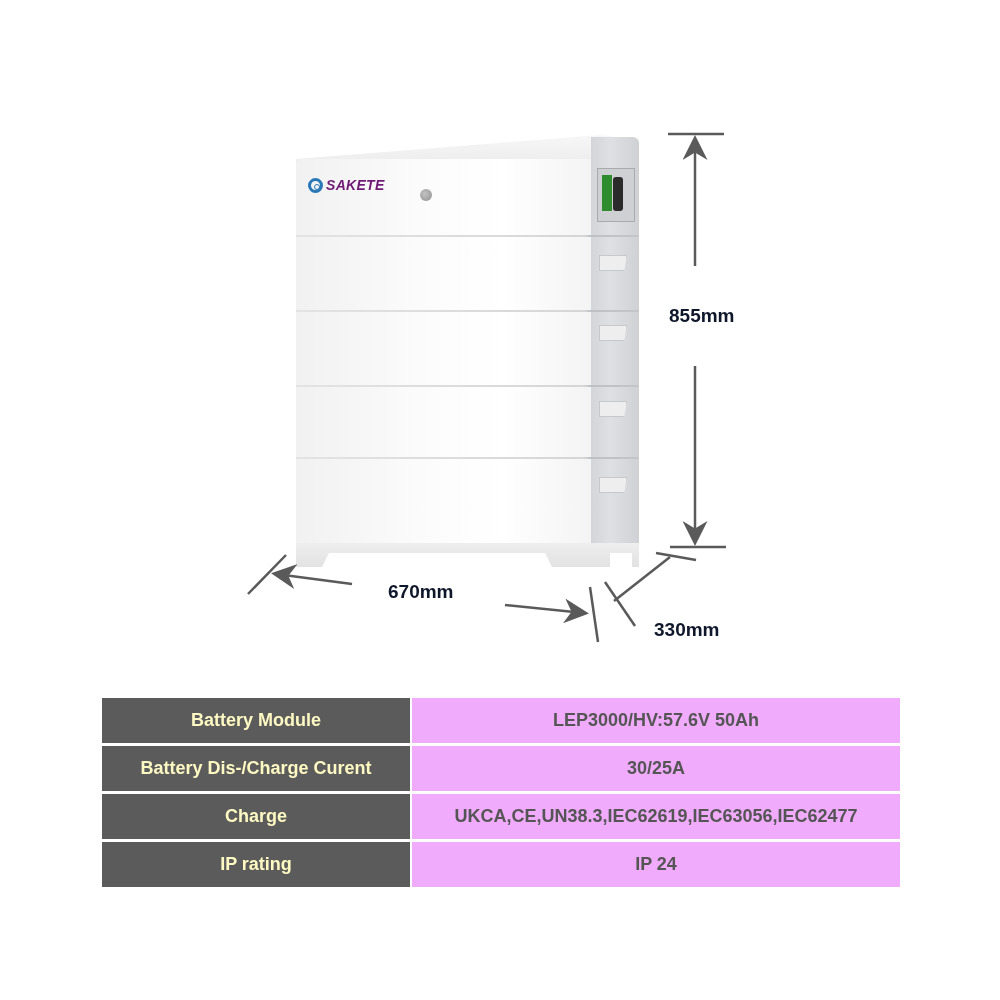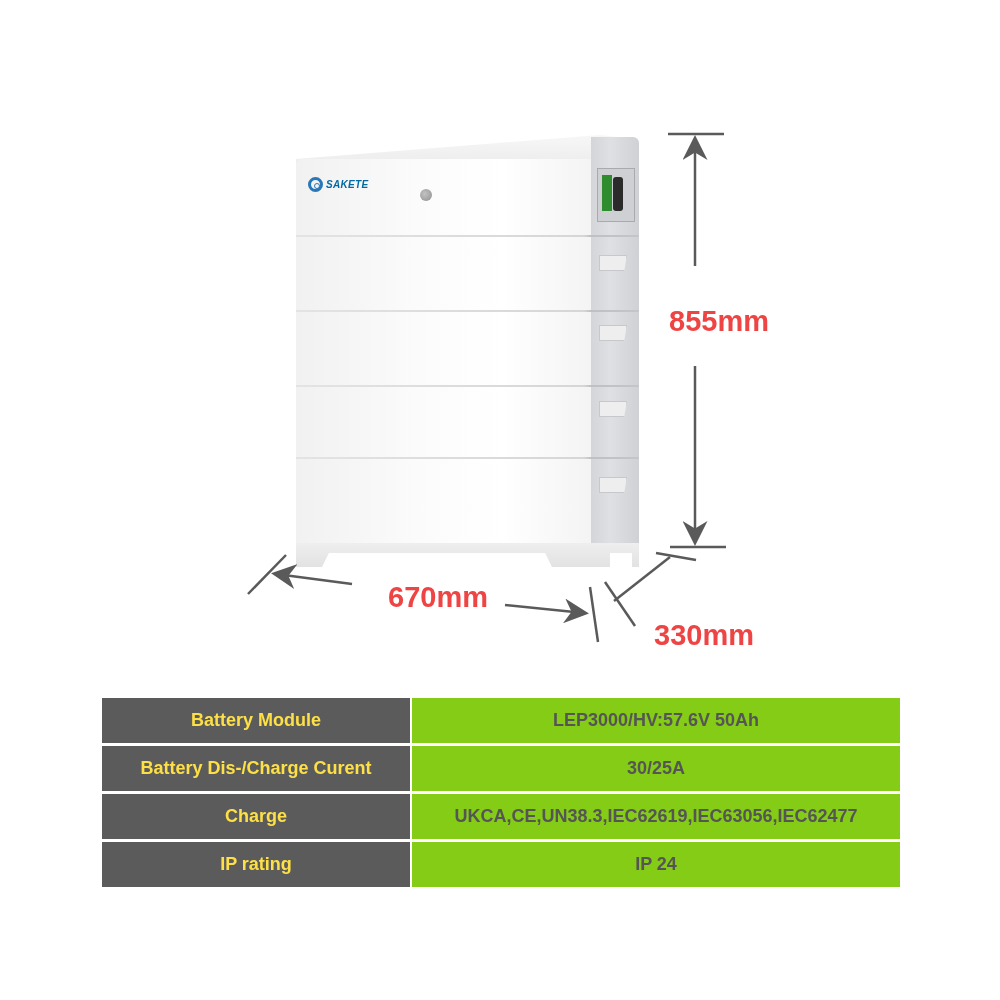--- a/index.html
+++ b/index.html
@@ -21,36 +21,36 @@
     background:linear-gradient(90deg,#e3e3e3,#d6d6d6 84%,#bfc0c3 86%,#c4c5c8); }
   .handle { position:absolute; left:307px; width:26px; height:14px; background:#eeeeee;
     border:1px solid #c7c8cb; clip-path:polygon(0 0,100% 0,90% 100%,0 100%); }
   .base { position:absolute; left:4px; top:408px; width:343px; height:24px; background:linear-gradient(180deg,#eeeeee,#e2e2e2); }
   .base-cut { position:absolute; left:30px; top:418px; width:230px; height:14px; background:#ffffff;
     clip-path:polygon(3% 0, 97% 0, 100% 100%, 0 100%); }
   .base-cut2 { position:absolute; left:318px; top:418px; width:22px; height:14px; background:#ffffff; }
   .logo { position:absolute; left:16px; top:42px; display:flex; align-items:center; gap:3px; }
   .logo-mark { width:15px; height:15px; border-radius:50%; border:3px solid #2a77b8; box-sizing:border-box; position:relative; }
   .logo-mark::after { content:""; position:absolute; left:3px; top:3px; width:4px; height:4px; border-radius:50%; border:1.5px solid #2a77b8; }
-  .logo-text { font-size:10px; font-weight:bold; font-style:italic; color:#0369a1; letter-spacing:0.3px; }
+  .logo-text { font-size:14px; font-weight:bold; font-style:italic; color:#701a75; letter-spacing:0.3px; }
   .indicator { position:absolute; left:128px; top:54px; width:12px; height:12px; border-radius:50%; background:radial-gradient(circle at 40% 40%,#c2c2c2,#8f8f8f); }
   .port { position:absolute; left:305px; top:33px; width:36px; height:52px; background:#cfd0d3; border:1px solid #a9aaad; }
   .port-green { position:absolute; left:310px; top:40px; width:10px; height:36px; background:#2e8b2e; }
   .port-black { position:absolute; left:321px; top:42px; width:10px; height:34px; background:#2b2b2b; border-radius:3px; }
 
   
-  .dim-text { position:absolute; font-weight:bold; font-size:29px; color:#ef4444; }
+  .dim-text { position:absolute; font-weight:bold; font-size:19px; color:#0f172a; }
   svg.dims { position:absolute; left:0; top:0; }
 
   
   .spec-table { position:absolute; left:102px; top:698px; width:798px; border-collapse:collapse; }
   .spec-table td { height:45px; padding:0; text-align:center; font-weight:bold; font-size:18px; border-bottom:3px solid #ffffff; }
   .spec-table tr:last-child td { border-bottom:none; }
-  .spec-table td.k { width:308px; background:#5b5b5b; color:#fde047; border-right:2px solid #ffffff; }
-  .spec-table td.v { background:#84cc16; color:#555555;text-align:center; }
+  .spec-table td.k { width:308px; background:#5b5b5b; color:#fef9c3; border-right:2px solid #ffffff; }
+  .spec-table td.v { background:#f0abfc; color:#555555;text-align:center; }
 </style>
 </head>
 <body>
 
 <div class="abs cabinet">
   <div class="topface"></div>
   <div class="front"></div>
   <div class="side"></div>
 
   <div class="logo">

